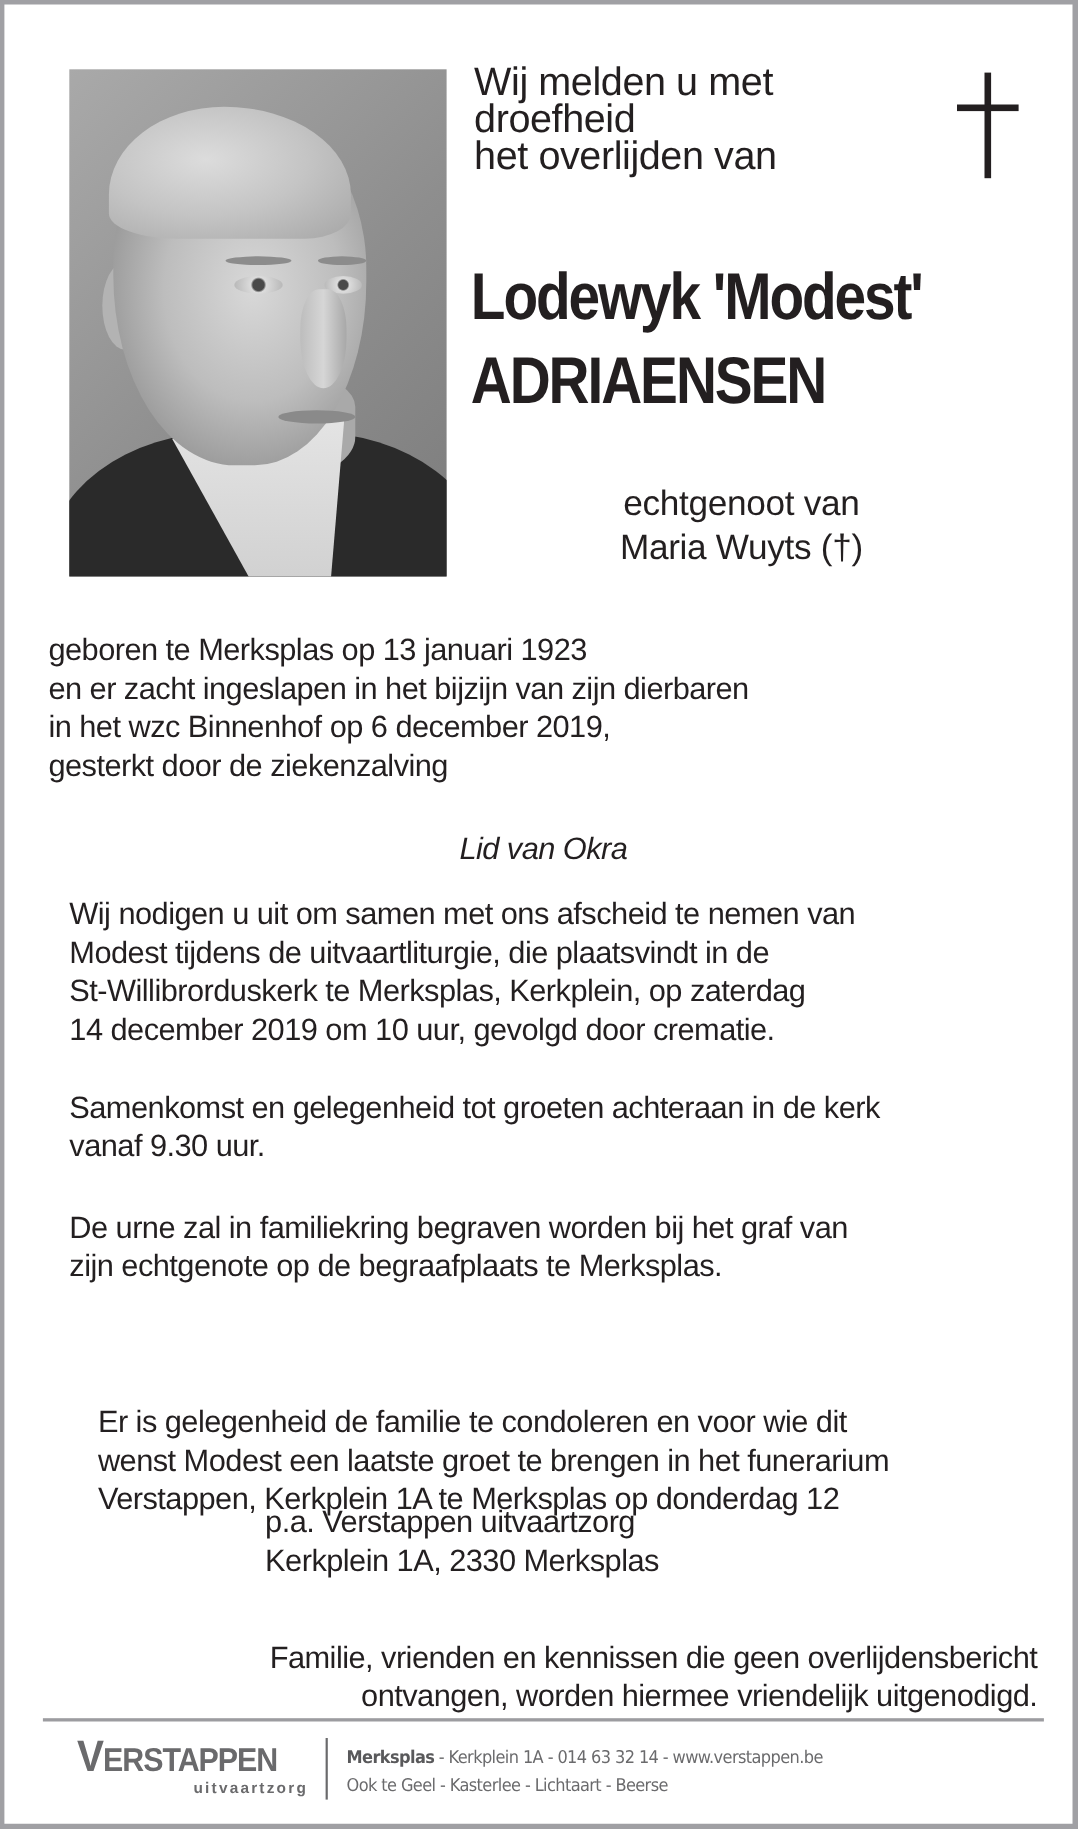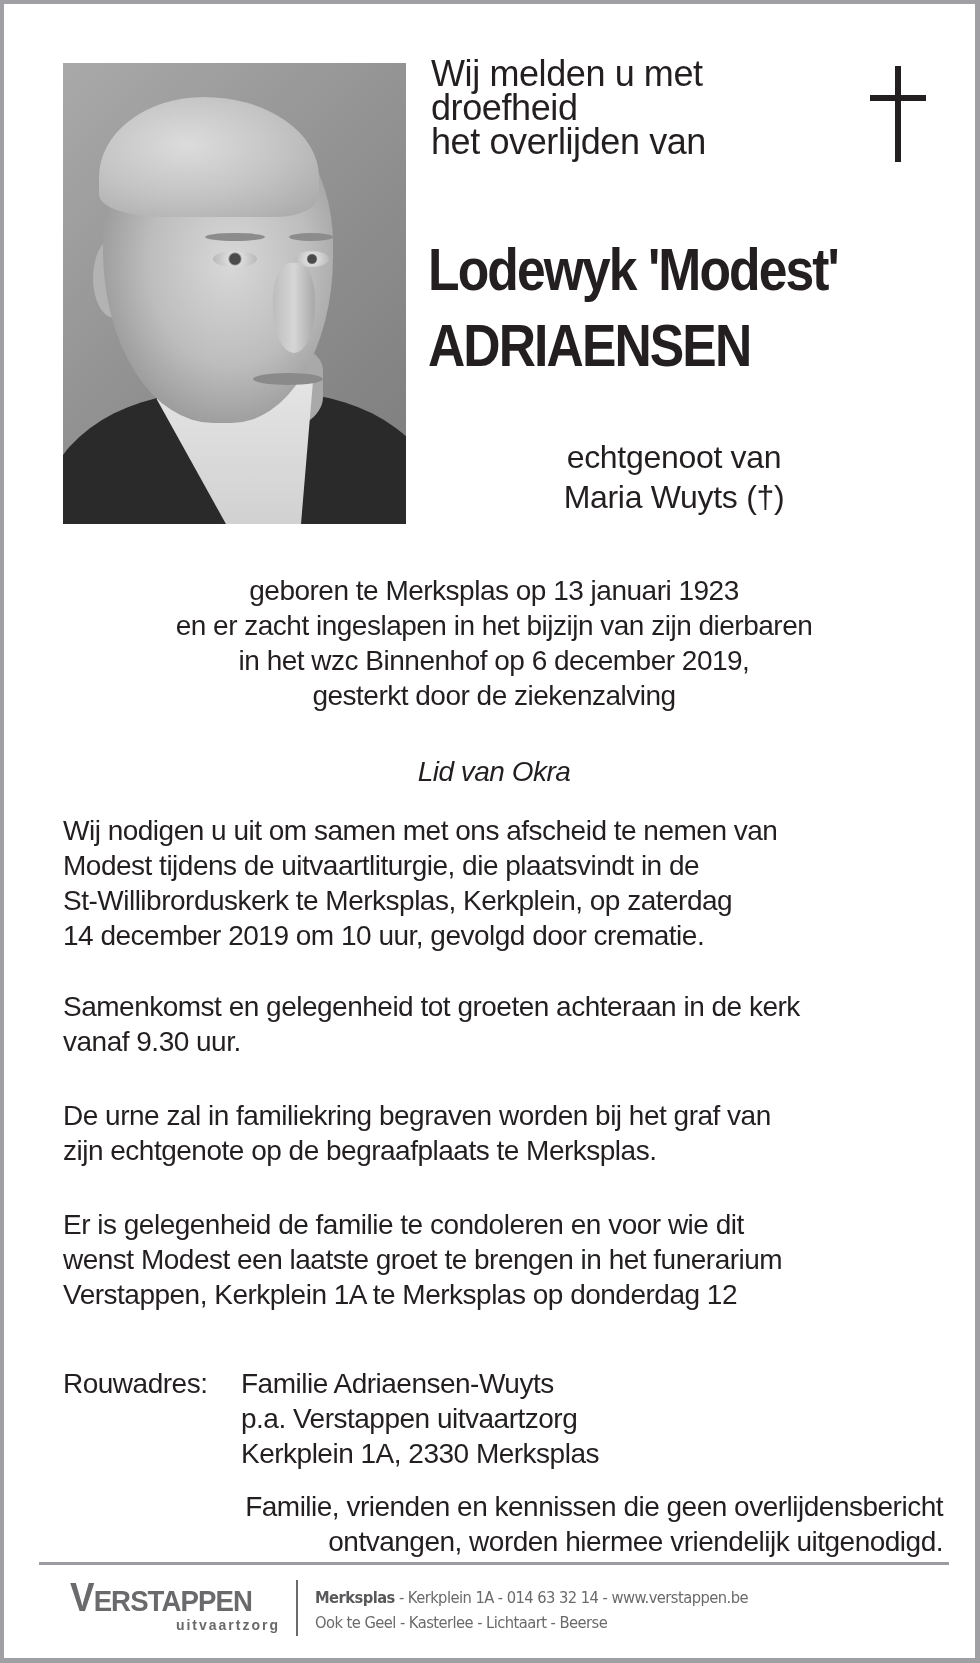--- a/index.html
+++ b/index.html
@@ -67,35 +67,35 @@
     position: absolute; left: 424px; top: 228px; width: 520px;
     font-size: 60px; line-height: 76px; font-weight: bold; letter-spacing: -2.2px;
     transform: scaleX(0.86); transform-origin: left top;
   }
   .spouse {
     position: absolute; left: 520px; top: 417px; width: 300px; text-align: center;
     font-size: 32px; line-height: 40px; letter-spacing: -0.3px; margin-top: 16px;
   }
 
   .center-block {
-    position: absolute; left: 40px; top: 569px; width: 900px; text-align: center;
+    position: absolute; left: 40px; top: 569px; width: 900px; 
     font-size: 28px; line-height: 35px; letter-spacing: -0.5px;
   }
   .member {
     position: absolute; left: 40px; top: 750px; width: 900px; text-align: center;
     font-size: 28px; line-height: 35px; font-style: italic; letter-spacing: -0.5px;
   }
   .para {
     position: absolute; left: 59px; width: 880px;
     font-size: 28px; line-height: 35px; letter-spacing: -0.5px;
   }
   .p1 { top: 809px; }
   .p2 { top: 985px; }
   .p3 { top: 1094px; }
-  .p4 { top: 1203px; }
+  .p4 { top: 1271px; margin-left: 26px; }
   .addr { position: absolute; left: 59px; top: 1362px; width: 880px; font-size: 28px; line-height: 35px; letter-spacing: -0.5px; }
   .addr .row { display: flex; }
   .addr .lbl { width: 178px; flex: none; }
   .p5 { top: 1485px; text-align: right; }
 
   .divider { position: absolute; left: 35px; top: 1558px; width: 910px; height: 3px; background: #9c9ca0; }
 
   .logo { position: absolute; left: 66px; top: 1575px; width: 210px; height: 60px; }
   .logo .brand {
     position: absolute; left: 0; top: 0; color: #6a6a6c;
@@ -185,24 +185,20 @@
   </div>
 
   <div class="para p4 sans">
     <div>Er is gelegenheid de familie te condoleren en voor wie dit</div>
     <div>wenst Modest een laatste groet te brengen in het funerarium</div>
     <div>Verstappen, Kerkplein 1A te Merksplas op donderdag 12</div>
   </div>
 
   <div class="addr sans">
     <div class="row">
-      <span class="lbl">Rouwadres:</span>
-      <span>Familie Adriaensen-Wuyts</span>
-    </div>
-    <div class="row">
       <span class="lbl"></span>
       <span>p.a. Verstappen uitvaartzorg</span>
     </div>
     <div class="row">
       <span class="lbl"></span>
       <span>Kerkplein 1A, 2330 Merksplas</span>
     </div>
   </div>
 
   <div class="para p5 sans">

